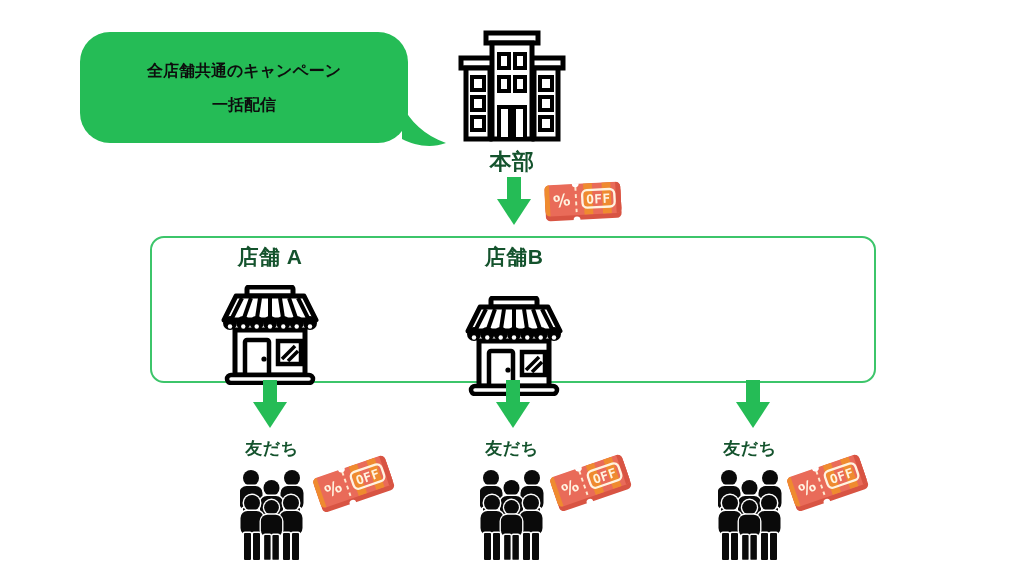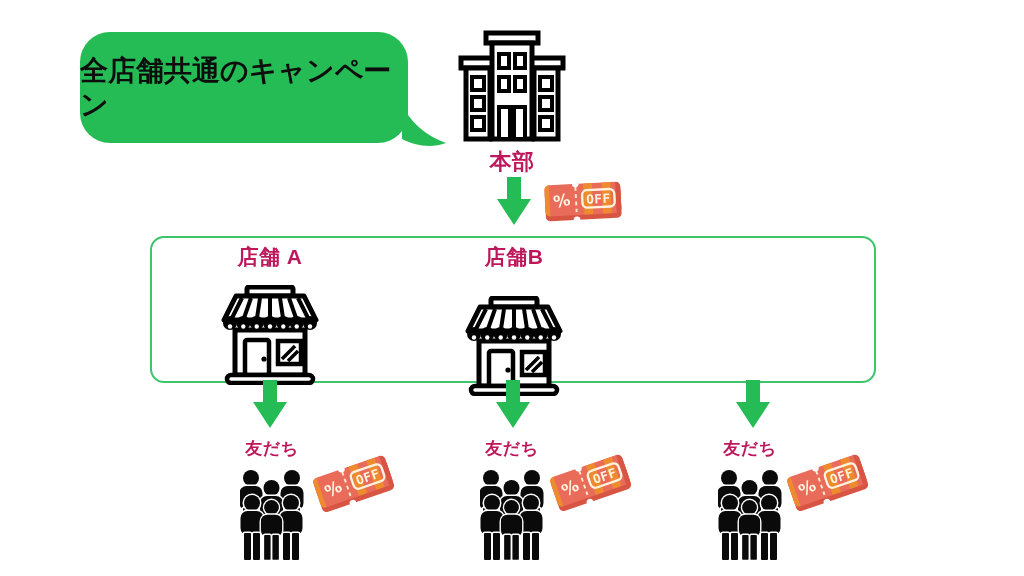--- a/index.html
+++ b/index.html
@@ -3,29 +3,29 @@
 <meta charset="utf-8">
 <style>
   * { margin:0; padding:0; box-sizing:border-box; }
   html,body { background:#ffffff; }
   .stage {
     position:relative; width:1024px; height:576px; background:#ffffff;
     overflow:hidden;
     font-family:"Liberation Sans","DejaVu Sans",sans-serif;
   }
   .abs { position:absolute; }
-  .jp { font-weight:700; color:#be185d; text-align:center; letter-spacing:0.5px; }
+  .jp { font-weight:700; color:#14532d; text-align:center; letter-spacing:0.5px; }
 
   
   .bubble {
     left:80px; top:32px; width:328px; height:111px;
     background:#25BC56; border-radius:30px;
     display:flex; flex-direction:column; justify-content:center; align-items:center;
   }
-  .bubble .line { font-size:28px; line-height:34px; font-weight:700; color:#0d0d0d; }
+  .bubble .line { font-size:16px; line-height:34px; font-weight:700; color:#0d0d0d; }
   .bubble-tail { left:400px; top:105px; width:48px; height:44px; }
 
   
   .hq-icon { left:458px; top:29px; width:108px; height:114px; }
   .hq-label { left:452px; top:147px; width:120px; font-size:22px; }
 
   
   .arrow { width:36px; height:49px; }
   .arrow-hq { left:496px; top:177px; }
   .arrow-a { left:252px; top:380px; }
@@ -130,20 +130,21 @@
       <line x1="68" y1="76" x2="78" y2="66" stroke="#000" stroke-width="3.5"></line>
       <rect class="outline" x="7" y="90" width="86" height="8" rx="4" stroke-width="4.5"></rect>
     </g>
   </defs>
 </svg>
 
 <div class="stage">
 
   <div class="abs bubble">
     <div class="line">全店舗共通のキャンペーン</div>
+    <div class="line">一括配信</div>
   </div>
   <svg class="abs bubble-tail" viewBox="0 0 48 44">
     <path d="M2,0 C10,16 24,30 46,38 C30,44 14,40 2,34 Z" fill="#25BC56"></path>
   </svg>
 
   <svg class="abs hq-icon" viewBox="0 0 108 114">
     <g class="outline">
       <rect x="3" y="29" width="33" height="10" stroke-width="5"></rect>
       <rect x="72" y="29" width="33" height="10" stroke-width="5"></rect>
       <rect x="8" y="39" width="24" height="71" stroke-width="5"></rect>

